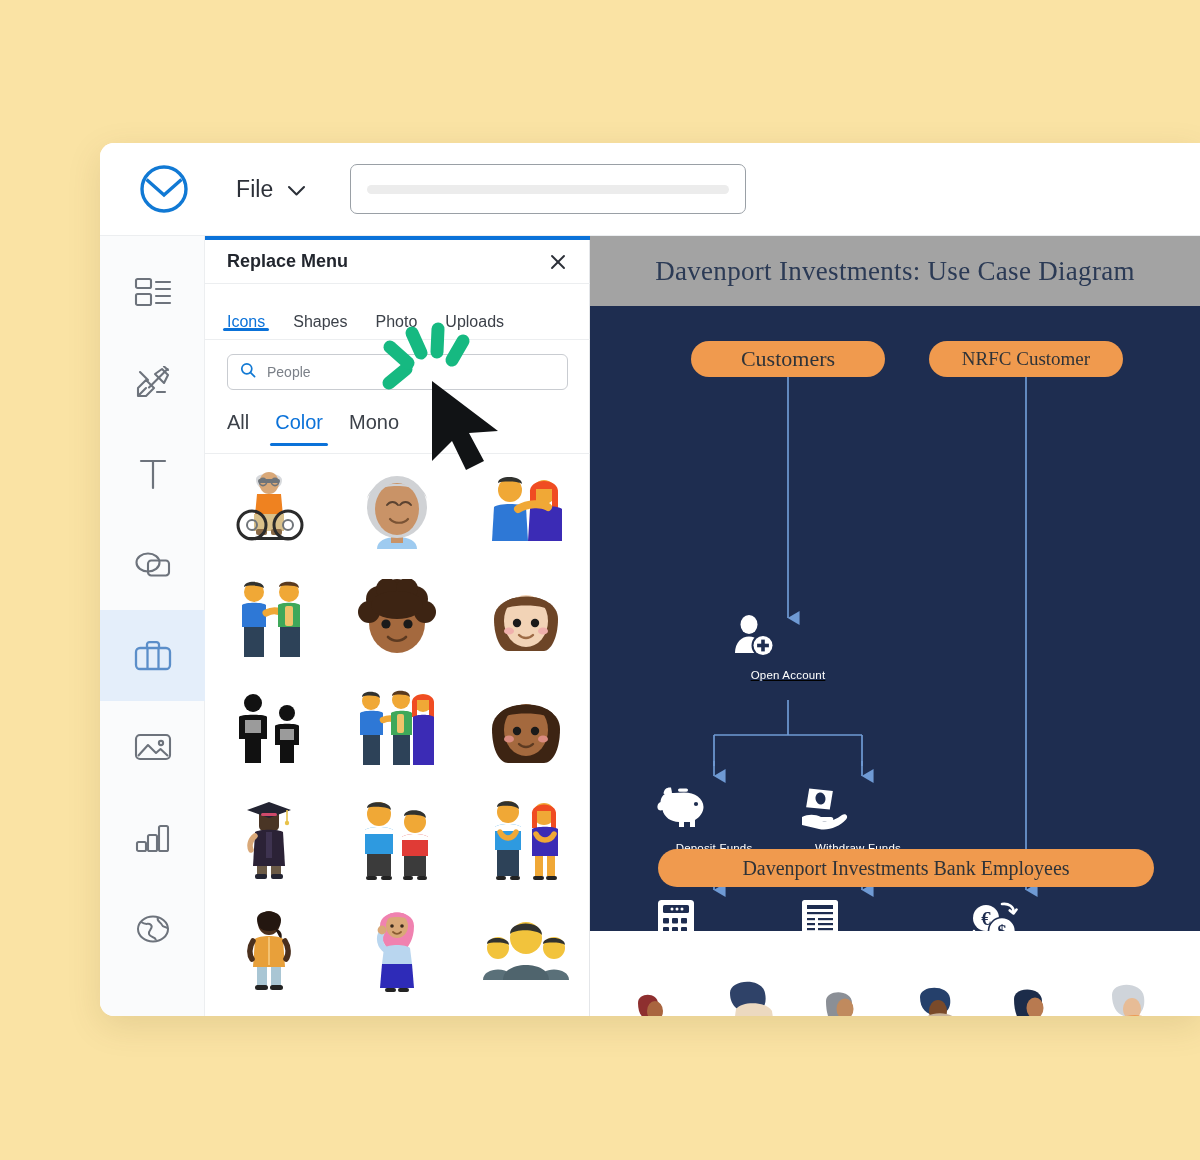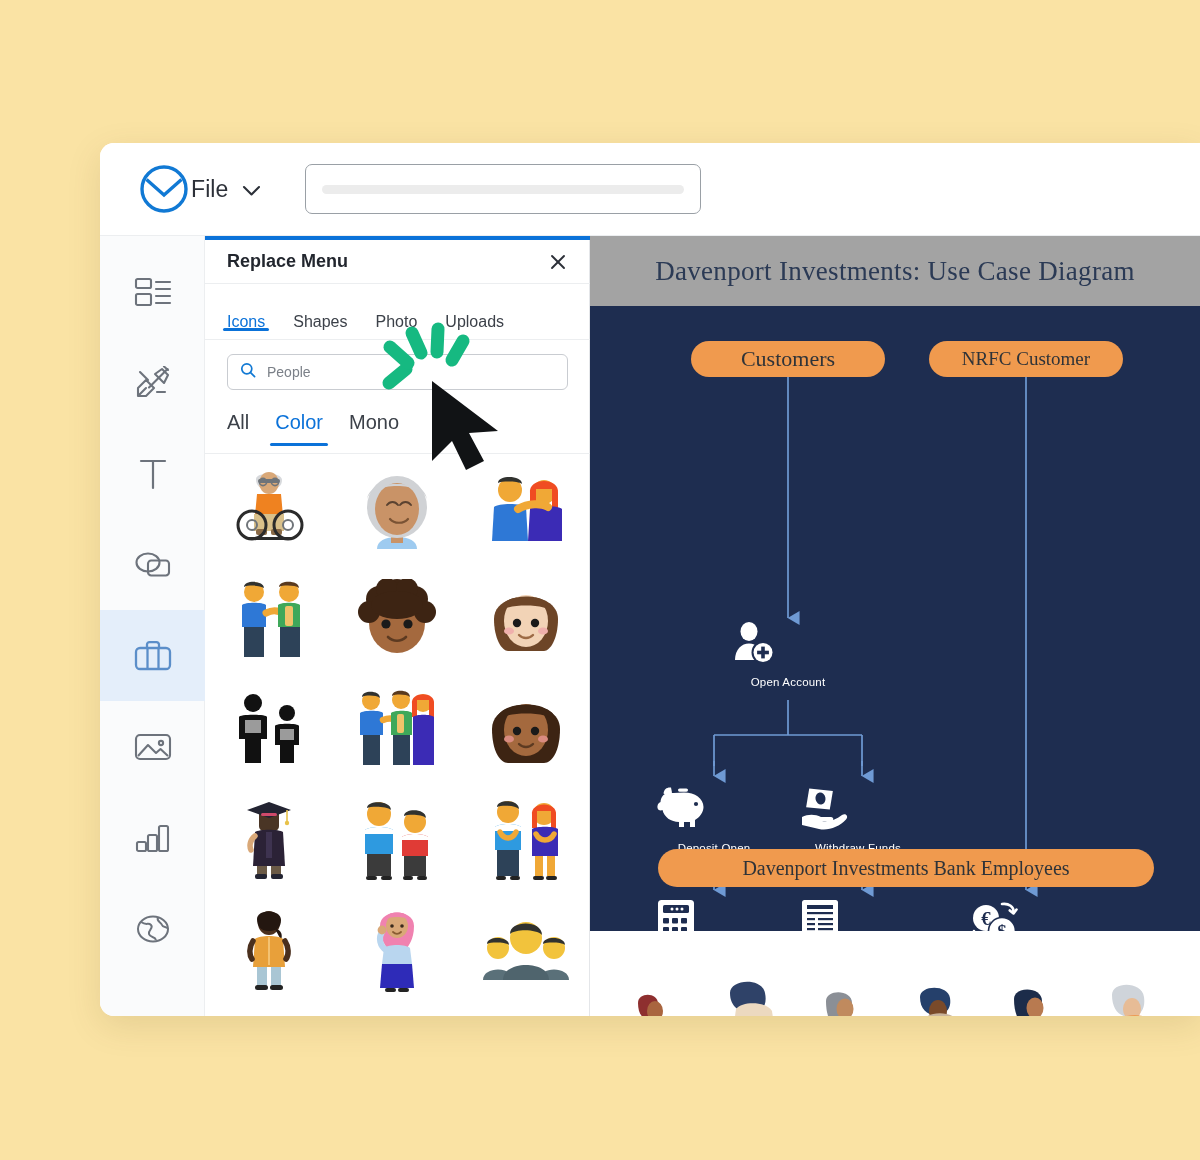--- a/index.html
+++ b/index.html
@@ -27,21 +27,21 @@
     position: absolute; left: 0; top: 0;
     width: 1100px; height: 93px;
     background: #fff;
     display: flex; align-items: center;
     padding-left: 37px;
     border-bottom: 1px solid #eceef0;
   }
   .logo-wrap { width: 54px; height: 54px; flex: none; }
   .menu-file {
     display: flex; align-items: center; gap: 14px;
-    flex: none;
+    margin-left: 45px; flex: none;
   }
   .menu-file .lbl { font-size: 23px; color: #2c3038; letter-spacing: .1px; }
   .chev { width: 19px; height: 12px; flex: none; }
   #title-input {
     margin-left: 44px;
     width: 396px; height: 50px;
     border: 1px solid #9aa0a6; border-radius: 7px;
     background: #fff;
     display: flex; align-items: center;
     padding: 0 16px;
@@ -104,21 +104,21 @@
     border-radius: 19px;
   }
 
   .node { position: absolute; width: 120px; text-align: center; }
   .node .glyph { height: 52px; display: flex; align-items: flex-end; justify-content: center; }
   .node .cap {
     margin-top: 6px; font-size: 11.5px; color: #ffffff;
     font-family: "Liberation Sans", sans-serif; letter-spacing: .2px;
     white-space: nowrap;
   }
-  #n-open      { left: 138px; top: 312px; }
+  #n-open      { left: 138px; top: 305px; text-decoration: underline; }
   #n-deposit   { left:  64px; top: 478px; }
   #n-withdraw  { left: 208px; top: 478px; }
   #n-calc      { left:  64px; top: 592px; }
   #n-update    { left: 208px; top: 592px; }
   #n-convert   { left: 376px; top: 592px; }
   
 
   
   #photo-band {
     position: absolute; left: 0; top: 625px; width: 610px; height: 160px;
@@ -366,21 +366,21 @@
           <div class="glyph">
             <svg width="54" height="46" viewBox="0 0 54 46">
               <path d="M18 9 C11 8 7 12 6.5 18 C4 19 3 21.5 3.5 24 C4 26.5 7 27 8.5 26
                        C10 33 17 38 25 38 L25 43 L30 43 L30 38 L36 38 L36 43 L41 43 L41 36
                        C46 33 49.5 28 49.5 23 C49.5 14.5 41 8.5 30 8.5 C26 8.5 22 9.2 18 9 Z" fill="#fff"></path>
               <path d="M17 3.5 C13 3 10 5 9.5 9.5 C12 11.5 16 11 18 8.5 Z" fill="#fff"></path>
               <circle cx="42" cy="20" r="2.1" fill="#1e2d50"></circle>
               <rect x="24" y="4.5" width="10" height="3.2" rx="1.6" fill="#fff"></rect>
             </svg>
           </div>
-          <div class="cap">Deposit Open</div>
+          <div class="cap">Deposit Funds</div>
         </div>
 
         <div class="node" id="n-withdraw">
           <div class="glyph">
             <svg width="54" height="48" viewBox="0 0 54 48">
               <path d="M13 3 L36 9 L30 27 L7 21 Z" fill="#fff" transform="rotate(-9 22 15)"></path>
               <ellipse cx="22.5" cy="14.5" rx="5" ry="6" fill="#1e2d50" transform="rotate(-9 22.5 14.5)"></ellipse>
               <path d="M4 33 C10 30 17 30 23 33 L33 33 C36 33 36 37 33 37 L24 37
                        C30 38 38 36 44 31 C47.5 28.5 51 32 48 35.5 C41 43 30 47 21 45 L4 41 Z" fill="#fff"></path>
             </svg>

